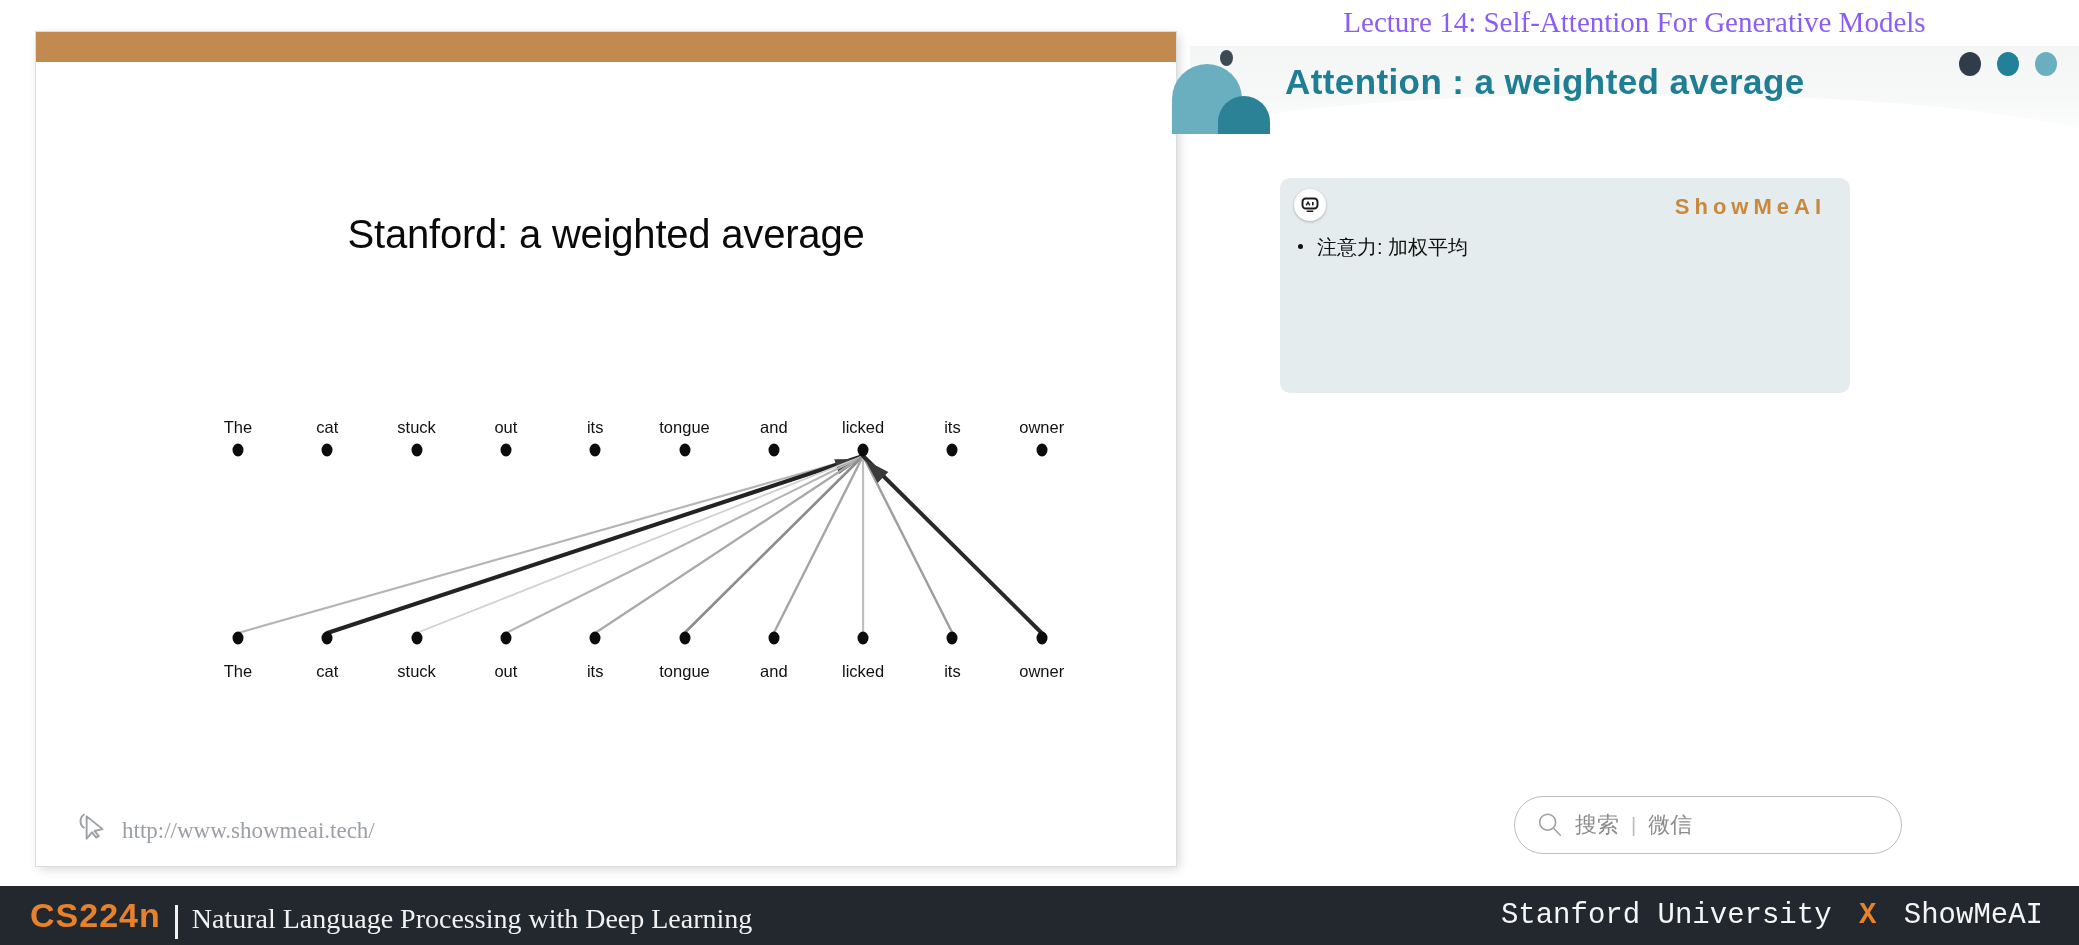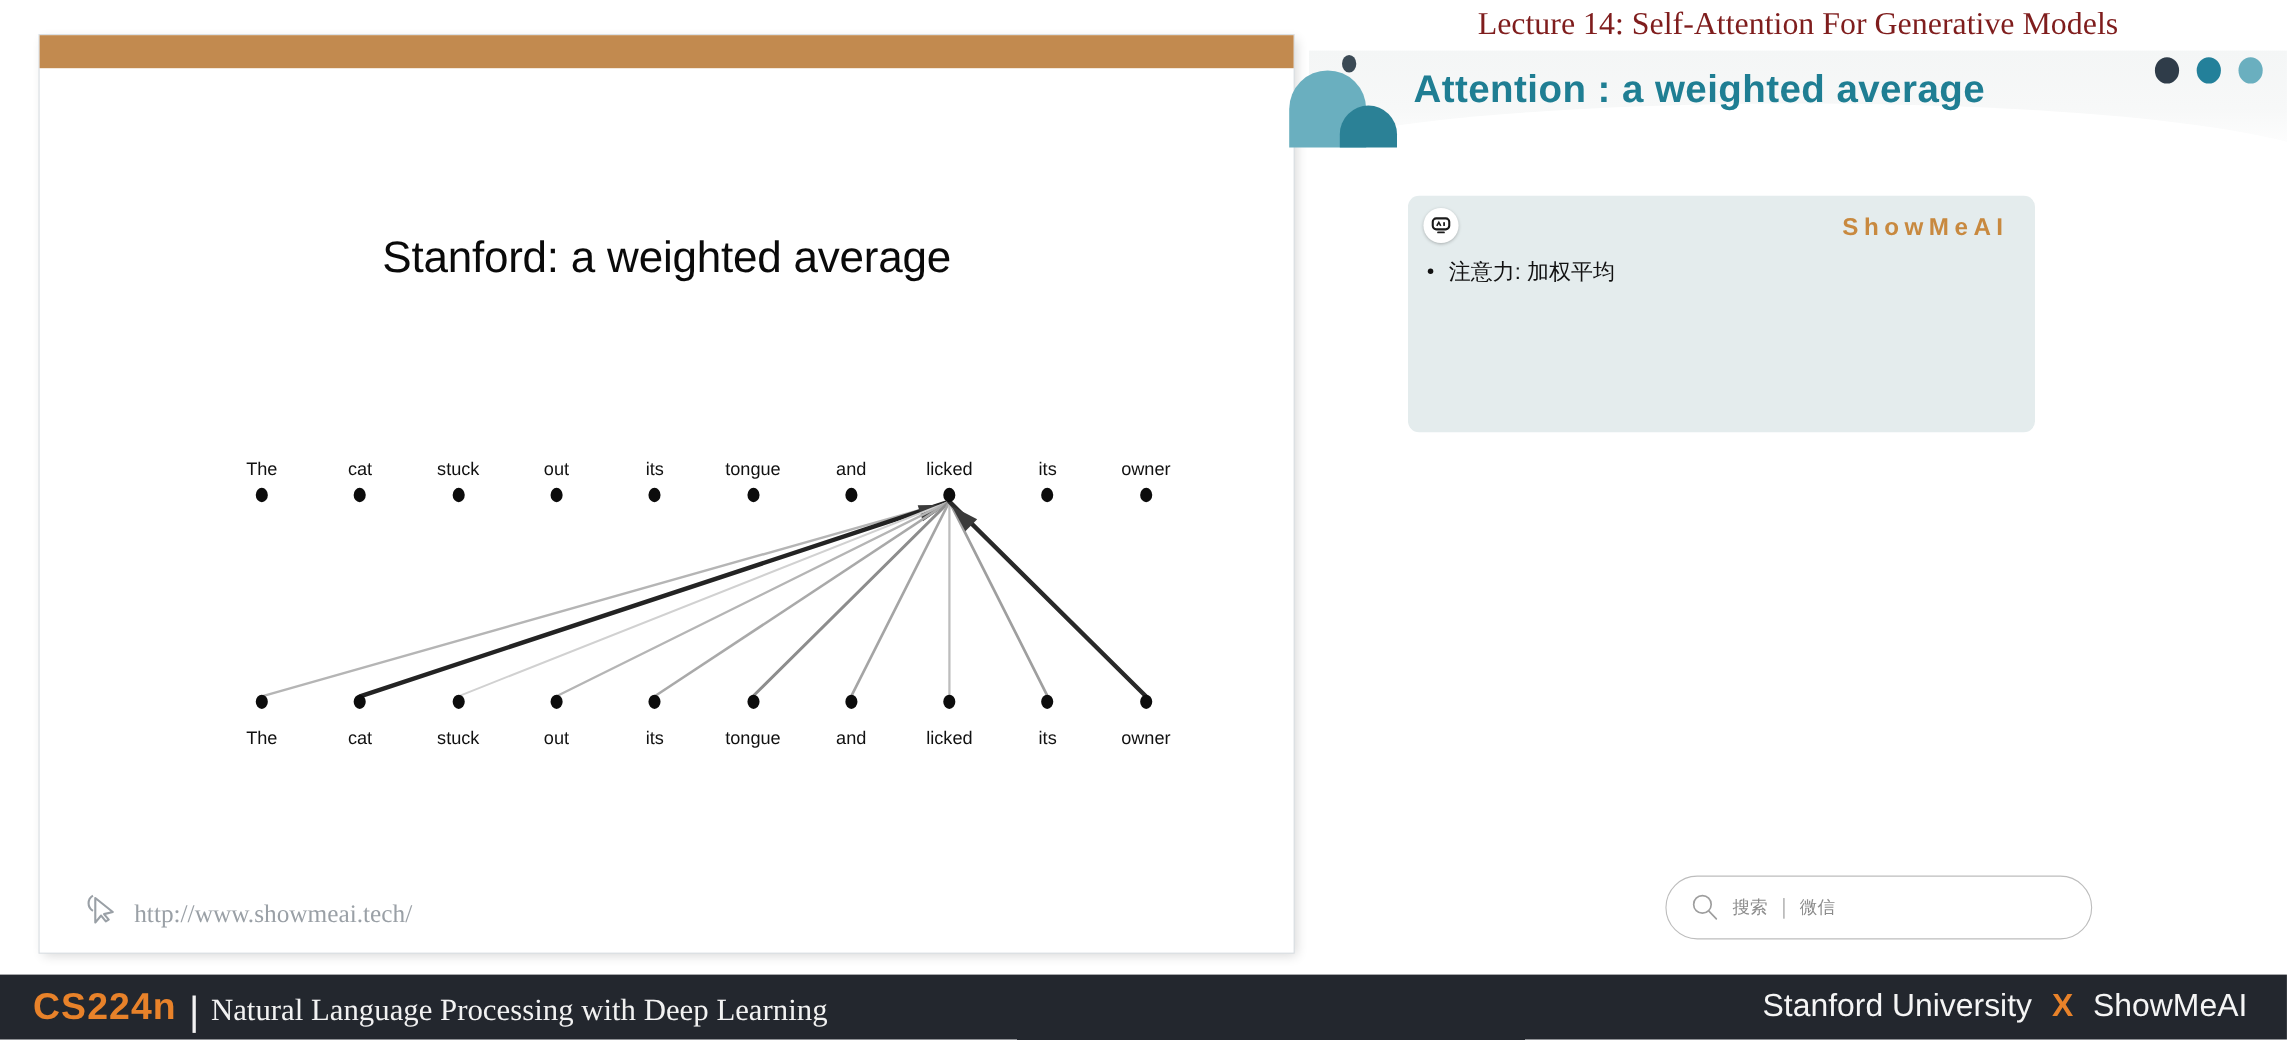--- a/index.html
+++ b/index.html
@@ -62,21 +62,21 @@
   #cursor-icon{width:34px;height:34px;display:block;}
 
   
   #right-panel{
     position:absolute;left:1190px;top:0;width:889px;height:886px;
     background:#ffffff;
   }
   #lecture-title{
     position:absolute;left:0;top:6px;width:889px;
     text-align:center;
-    font-size:29px;color:#7f1d1d;
+    font-size:29px;color:#8b5cf6;
     font-family:"Liberation Serif", serif;
     white-space:nowrap;
   }
   #header-band{
     position:absolute;left:0;top:46px;width:889px;height:95px;
     background:linear-gradient(180deg,#f4f6f6 0%, #f7f8f8 55%, #ffffff 100%);
     overflow:hidden;
   }
   #header-band:after{
     content:"";position:absolute;left:-5%;top:48px;width:110%;height:120px;
@@ -139,21 +139,21 @@
     white-space:nowrap;
   }
 
   #search-pill{
     position:absolute;left:324px;top:796px;width:388px;height:58px;
     border:1.5px solid #bdbdbd;border-radius:30px;
     display:flex;align-items:center;gap:10px;
     padding:0 20px;box-sizing:border-box;background:#fff;
   }
   #search-icon{width:30px;height:30px;flex:0 0 auto;}
-  .sp-gray{color:#8c8c8c;font-size:16px;font-family:Liberation Mono, monospace;}
+  .sp-gray{color:#8c8c8c;font-size:22px;font-family:Liberation Mono, monospace;}
   .sp-sep{color:#bcbcbc;font-size:20px;padding:0 2px;}
   .sp-bold{color:#0d0d0d;font-size:23px;font-weight:bold;font-family:"Liberation Sans", sans-serif;}
 
   
   #bottom-bar{
     position:absolute;left:0;bottom:0;width:2079px;height:59px;
     background:#23272e;
     display:flex;align-items:center;
   }
   #bb-left{
@@ -167,21 +167,21 @@
     display:inline-block;width:3px;height:34px;background:#f2f2f2;
     margin:0 14px;position:relative;top:4px;
   }
   #course-name{
     font-size:28px;color:#f2f2f2;
     font-family:"Liberation Serif", serif;
   }
   #bb-right{
     position:absolute;right:36px;
     font-size:29px;color:#f5f5f5;
-    font-family:Liberation Sans, sans-serif;
+    font-family:Liberation Mono, monospace;
     white-space:nowrap;
   }
   #bb-x{color:#e8822a;font-weight:bold;}
 </style>
 </head>
 <body>
 
 <div id="slide-area">
   <div id="slide">
     <div id="slide-topbar" style="background: rgb(194, 138, 79);"></div>

